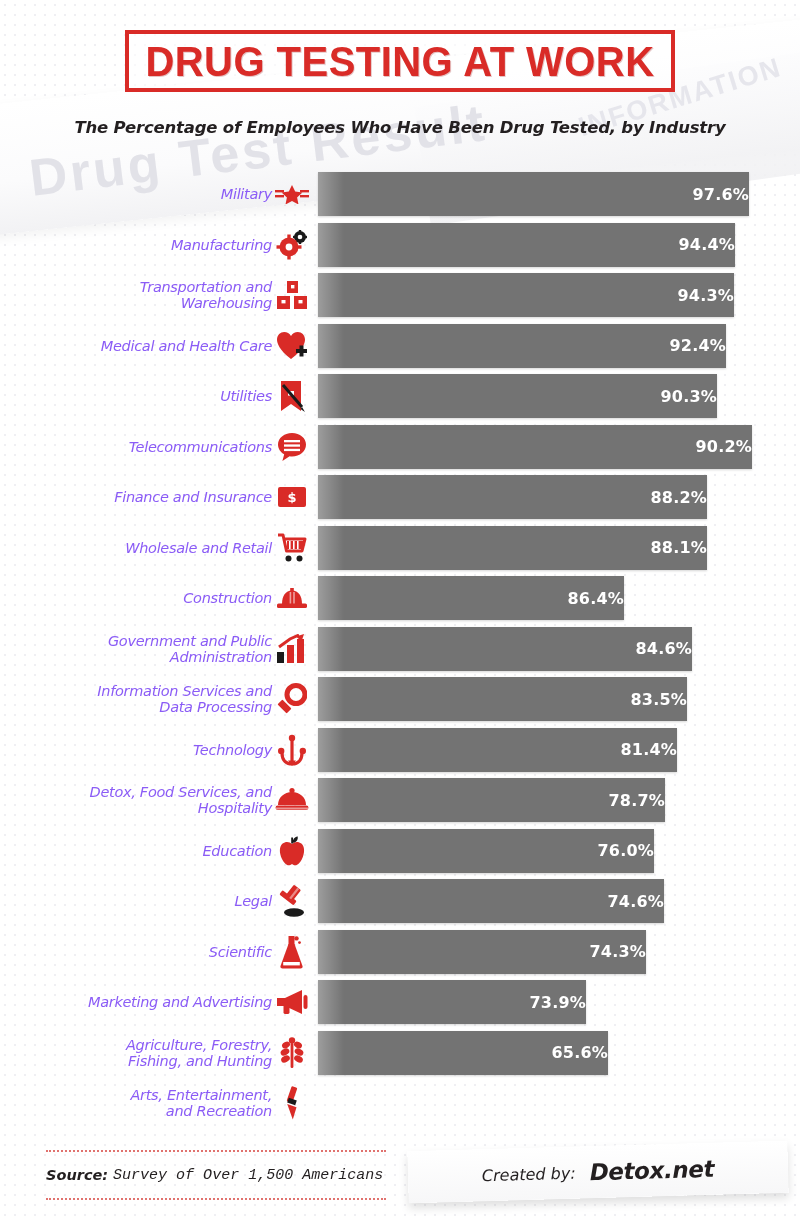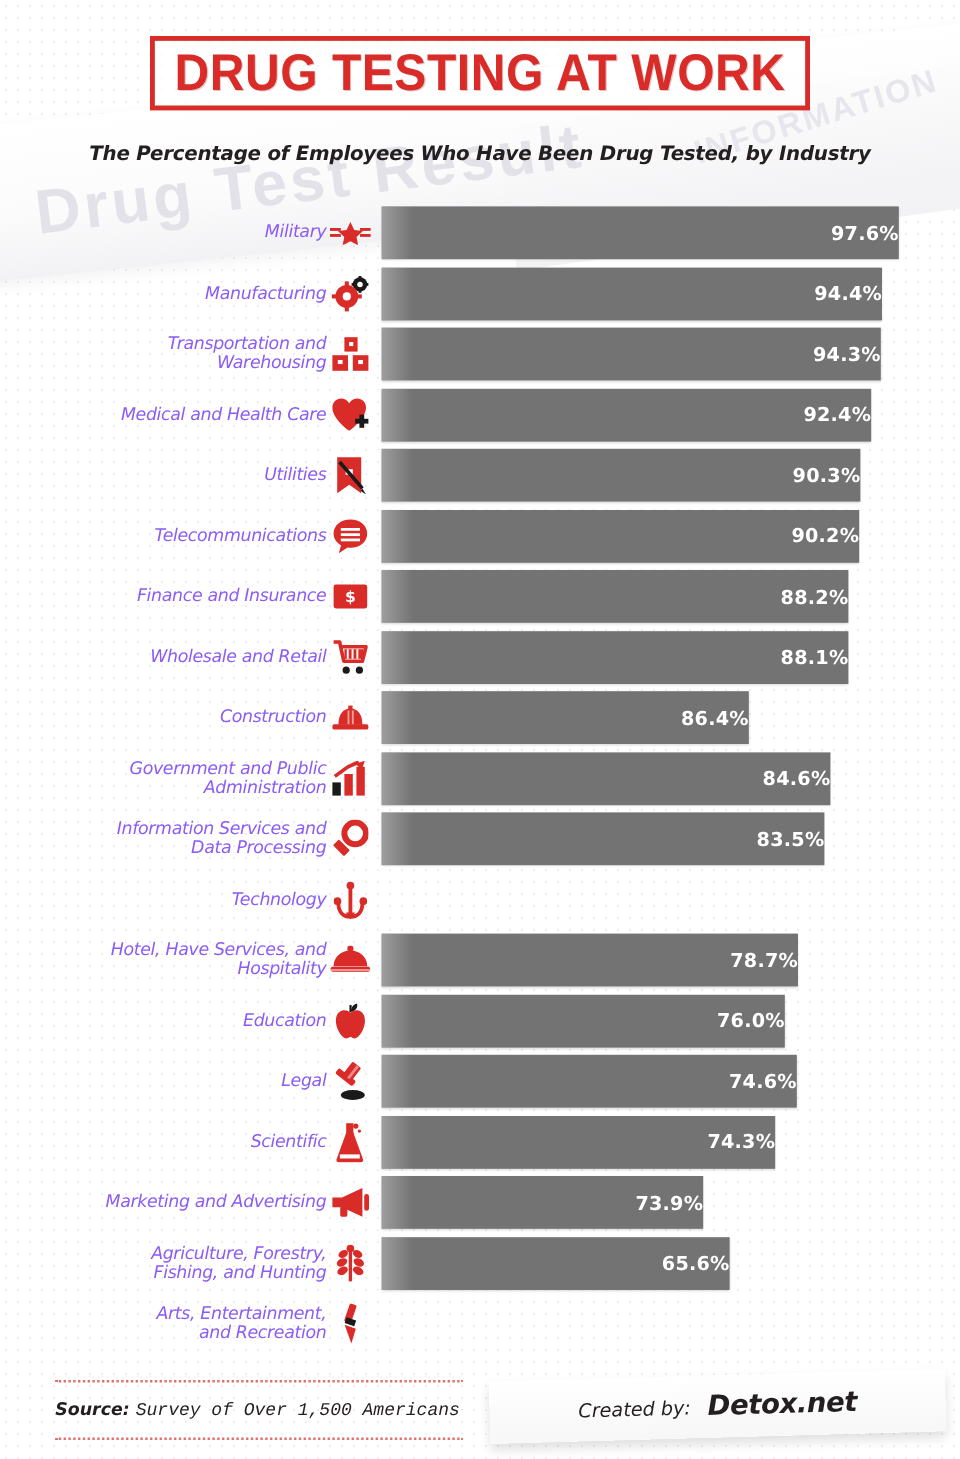--- a/index.html
+++ b/index.html
@@ -317,21 +317,21 @@
       </div>
       <div class="row-icon">
         <svg width="30" height="30" viewBox="0 0 30 30">
           <path d="M15 1 C7 1 1 6.2 1 12.5 C1 16.6 3.4 20.2 7.2 22.3 L5.4 29 L12.6 24.3 C13.4 24.4 14.2 24.5 15 24.5 C23 24.5 29 19.3 29 12.5 C29 6.2 23 1 15 1 Z" fill="#D92B27"></path>
           <rect x="7" y="8" width="16" height="2.3" fill="#fff"></rect>
           <rect x="7" y="12.4" width="16" height="2.3" fill="#fff"></rect>
           <rect x="7" y="16.8" width="16" height="2.3" fill="#fff"></rect>
         </svg>
       </div>
       <div class="bar-track">
-        <div class="bar" style="width: 398px;">
+        <div class="bar" style="width: 398px; padding-left: 36px;">
           <span class="bar-value">90.2%</span>
         </div>
       </div>
     </div>
     <div class="row">
       <div class="row-label">
         <div>Finance and Insurance</div>
       </div>
       <div class="row-icon">
         <svg width="30" height="22" viewBox="0 0 30 22">
@@ -429,24 +429,29 @@
       <div class="row-icon">
         <svg width="28" height="32" viewBox="0 0 28 32">
           <circle cx="14" cy="4" r="3.2" fill="#D92B27"></circle>
           <circle cx="3.2" cy="17" r="3.2" fill="#D92B27"></circle>
           <circle cx="24.8" cy="17" r="3.2" fill="#D92B27"></circle>
           <path d="M14 6 V28" stroke="#D92B27" stroke-width="3.2" fill="none"></path>
           <path d="M4 19 C4 27 9 30 14 30 C19 30 24 27 24 19" stroke="#D92B27" stroke-width="3.2" fill="none"></path>
           <polygon points="14,32 10,26.5 18,26.5" fill="#D92B27"></polygon>
         </svg>
       </div>
-    </div>
-    <div class="row">
-      <div class="row-label">
-        <div>Hotel, Have Services, and</div>
+      <div class="bar-track">
+        <div class="bar" style="width: 359px;">
+          <span class="bar-value">81.4%</span>
+        </div>
+      </div>
+    </div>
+    <div class="row">
+      <div class="row-label">
+        <div>Detox, Food Services, and</div>
         <div>Hospitality</div>
       </div>
       <div class="row-icon">
         <svg width="34" height="24" viewBox="0 0 34 24">
           <path d="M3 17 C3 9.5 9.2 4 17 4 C24.8 4 31 9.5 31 17 Z" fill="#D92B27"></path>
           <circle cx="17" cy="2.6" r="2.6" fill="#D92B27"></circle>
           <rect x="0.5" y="17.5" width="33" height="4.6" rx="2.3" fill="#D92B27"></rect>
           <rect x="0.5" y="19.5" width="33" height="2" fill="#fff" opacity=".5"></rect>
         </svg>
       </div>

